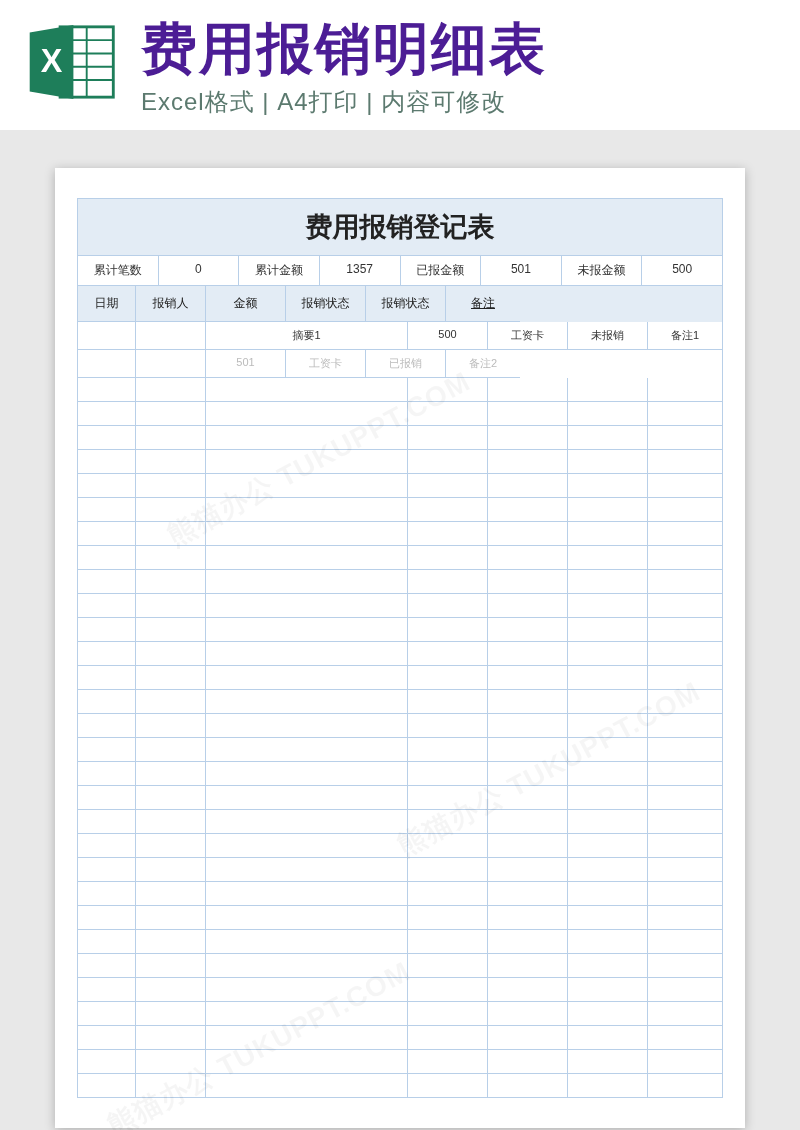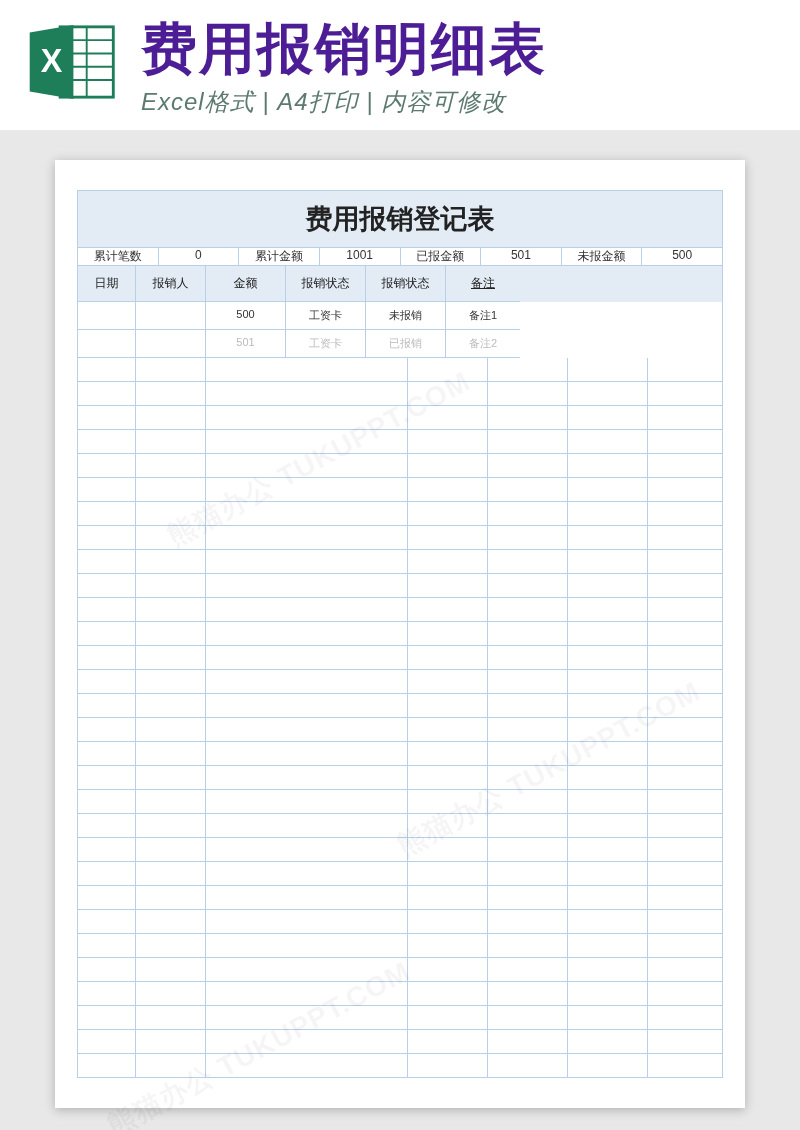--- a/index.html
+++ b/index.html
@@ -30,51 +30,50 @@
       color: #4c1d95;
       letter-spacing: 2px;
       line-height: 1.1;
     }
     .subtitle {
       font-size: 24px;
       color: #5c7a6f;
       margin-top: 6px;
       letter-spacing: 1px;
       font-weight: 500;
-      font-style: italic;
     }
     .page-container {
       background: #e8e8e8;
       padding: 30px 55px 30px 55px;
     }
     .page {
       background: #ffffff;
       box-shadow: 0 2px 10px rgba(0,0,0,0.25);
       padding: 30px 22px;
       width: 690px;
-      margin: 0 auto;
+      margin: 8px auto;
     }
     .table-title {
       background: #e3ecf5;
       text-align: center;
       font-size: 27px;
       font-weight: 700;
       padding: 10px 0;
       border: 1px solid #b8cfe8;
       color: #222;
     }
     .summary-row {
       display: flex;
       border-left: 1px solid #b8cfe8;
       border-right: 1px solid #b8cfe8;
     }
     .summary-cell {
       flex: 1;
       text-align: center;
-      padding: 0 0;
+      padding: 6px 0;
       font-size: 12px;
       border-right: 1px solid #b8cfe8;
       border-bottom: 1px solid #b8cfe8;
       color: #333;
     }
     .summary-cell:last-child { border-right: none; }
     .header-row {
       display: flex;
       background: #e3ecf5;
       border-left: 1px solid #b8cfe8;
@@ -147,40 +146,41 @@
 </div>
 
 <div class="page-container">
   <div class="page">
     <div class="table-title">费用报销登记表</div>
 
     <div class="summary-row">
       <div class="summary-cell">累计笔数</div>
       <div class="summary-cell">0</div>
       <div class="summary-cell">累计金额</div>
-      <div class="summary-cell">1001</div>
+      <div class="summary-cell">1357</div>
       <div class="summary-cell">已报金额</div>
       <div class="summary-cell">501</div>
       <div class="summary-cell">未报金额</div>
       <div class="summary-cell">500</div>
     </div>
 
     <div class="header-row">
       <div class="header-cell col-date">日期</div>
       <div class="header-cell col-person">报销人</div>
       <div class="header-cell col-amount">金额</div>
       <div class="header-cell col-method">报销状态</div>
       <div class="header-cell col-status">报销状态</div>
       <div class="header-cell col-note">备注</div>
     </div>
 
     <div id="rows-container">
         <div class="data-row">
           <div class="data-cell col-date"></div>
           <div class="data-cell col-person"></div>
+          <div class="data-cell col-summary">摘要1</div>
           <div class="data-cell col-amount">500</div>
           <div class="data-cell col-method">工资卡</div>
           <div class="data-cell col-status">未报销</div>
           <div class="data-cell col-note">备注1</div>
         </div>
         <div class="data-row">
           <div class="data-cell col-date faded"></div>
           <div class="data-cell col-person faded"></div>
           <div class="data-cell col-amount faded">501</div>
           <div class="data-cell col-method faded">工资卡</div>

